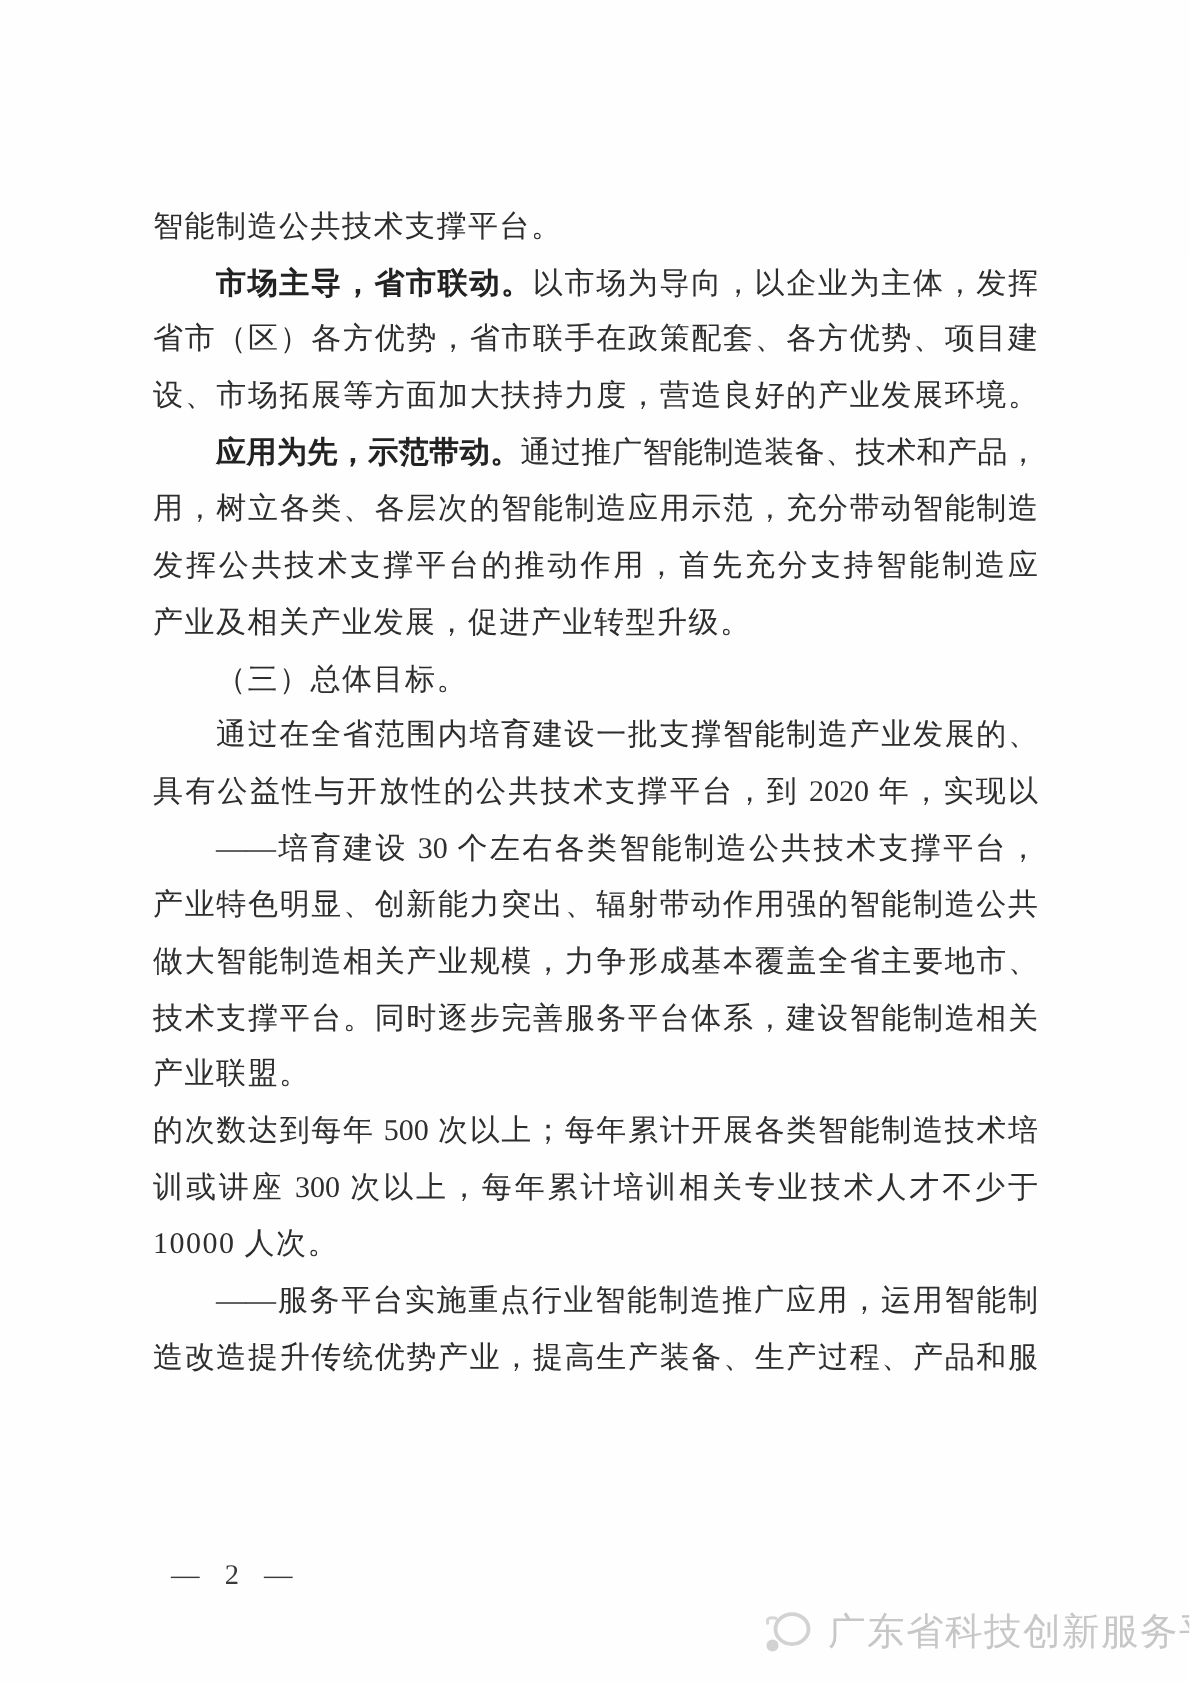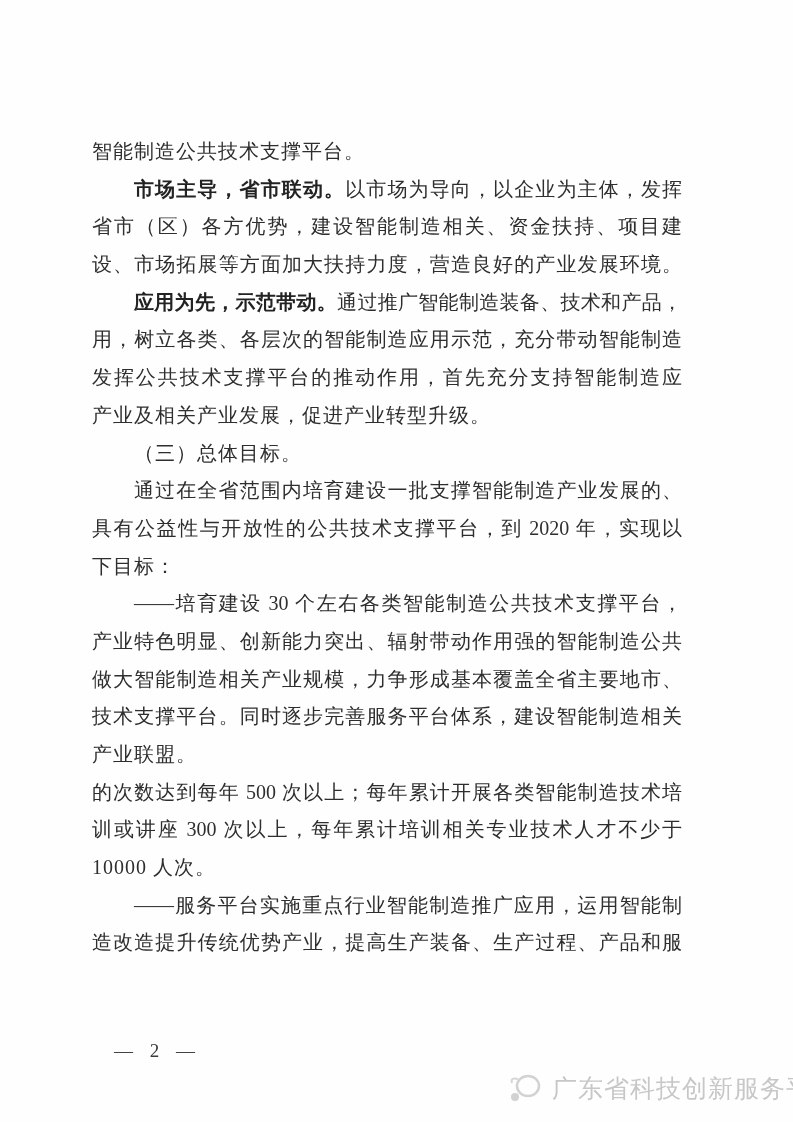--- a/index.html
+++ b/index.html
@@ -11,21 +11,21 @@
     position: relative;
     width: 793px;
     height: 1122px;
     background: #fefefe;
     overflow: hidden;
     font-family: "Liberation Serif", "DejaVu Serif", serif;
     color: #2e2e2e;
   }
   .doc-body {
     position: absolute;
-    left: 92px;
+    left: 102px;
     top: 133px;
     width: 590px;
   }
   .doc-line {
     font-size: 20px;
     line-height: 37.7px;
     height: 37.7px;
     letter-spacing: 1px;
     white-space: nowrap;
     text-align: left;
@@ -79,30 +79,29 @@
   }
 </style>
 </head>
 <body>
 
 <div class="page">
 
   <div class="doc-body" id="doc-lines">
       <div class="doc-line">智能制造公共技术支撑平台。</div>
       <div class="doc-line indent justify"><b class="bold-lead">市场主导，省市联动。</b>以市场为导向，以企业为主体，发挥</div>
-      <div class="doc-line justify">省市（区）各方优势，建设智能制造相关、资金扶持、项目建</div>
+      <div class="doc-line justify">省市（区）各方优势，省市联手在政策配套、各方优势、项目建</div>
       <div class="doc-line justify">设、市场拓展等方面加大扶持力度，营造良好的产业发展环境。</div>
       <div class="doc-line indent justify"><b class="bold-lead">应用为先，示范带动。</b>通过推广智能制造装备、技术和产品，</div>
       <div class="doc-line justify">用，树立各类、各层次的智能制造应用示范，充分带动智能制造</div>
       <div class="doc-line justify">发挥公共技术支撑平台的推动作用，首先充分支持智能制造应</div>
       <div class="doc-line">产业及相关产业发展，促进产业转型升级。</div>
       <div class="doc-line indent">（三）总体目标。</div>
       <div class="doc-line indent justify">通过在全省范围内培育建设一批支撑智能制造产业发展的、</div>
       <div class="doc-line justify">具有公益性与开放性的公共技术支撑平台，到 2020 年，实现以</div>
-      <div class="doc-line">下目标：</div>
       <div class="doc-line indent justify">——培育建设 30 个左右各类智能制造公共技术支撑平台，</div>
       <div class="doc-line justify">产业特色明显、创新能力突出、辐射带动作用强的智能制造公共</div>
       <div class="doc-line justify">做大智能制造相关产业规模，力争形成基本覆盖全省主要地市、</div>
       <div class="doc-line justify">技术支撑平台。同时逐步完善服务平台体系，建设智能制造相关</div>
       <div class="doc-line">产业联盟。</div>
       <div class="doc-line justify">的次数达到每年 500 次以上；每年累计开展各类智能制造技术培</div>
       <div class="doc-line justify">训或讲座 300 次以上，每年累计培训相关专业技术人才不少于</div>
       <div class="doc-line">10000 人次。</div>
       <div class="doc-line indent justify">——服务平台实施重点行业智能制造推广应用，运用智能制</div>
       <div class="doc-line justify">造改造提升传统优势产业，提高生产装备、生产过程、产品和服</div>

